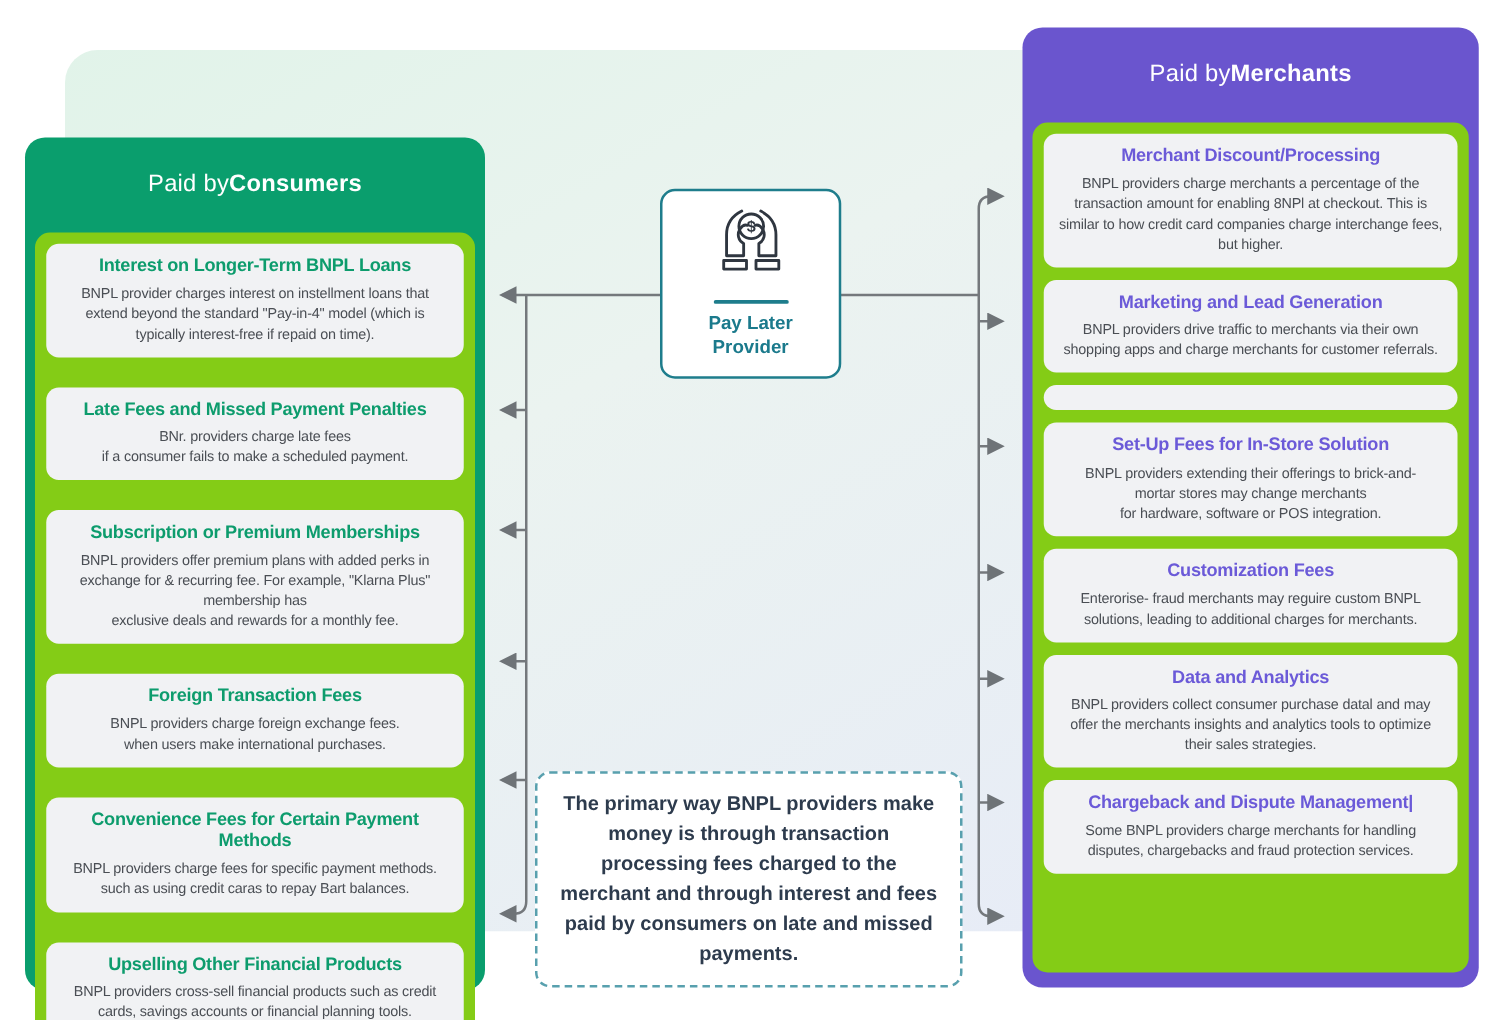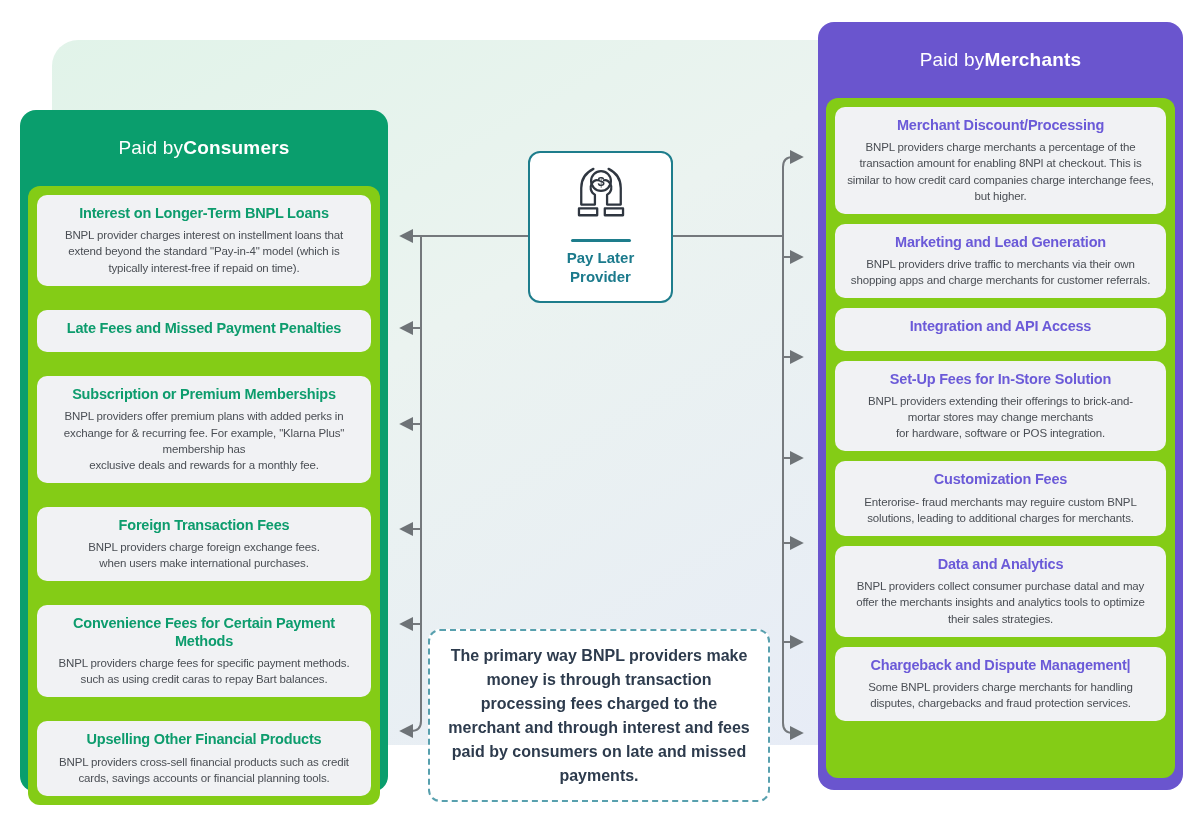--- a/index.html
+++ b/index.html
@@ -54,21 +54,21 @@
   .center-node .divider{width:60px;height:3px;background:#1e7d8c;border-radius:2px;margin:6px 0 7px;}
   .center-node .label{
     font-size:15px;font-weight:700;color:#1b7a8c;text-align:center;line-height:1.25;
     white-space:pre-line;
   }
 
   
   .note{
     position:absolute;left:428px;top:617px;width:342px;height:173px;box-sizing:border-box;
     background:#ffffff;border:2px dashed #58a0ae;border-radius:12px;
-    display:flex;align-items:center;justify-content:flex-start;padding:10px 18px;margin-top:12px;
+    display:flex;align-items:center;justify-content:flex-start;padding:10px 18px;
   }
   .note p{
     margin:0;text-align:center;font-size:16px;font-weight:700;color:#2d3b4d;line-height:1.5;
   }
 </style>
 </head>
 <body>
 
 <div class="stage">
 
@@ -105,20 +105,22 @@
       <span>Paid by</span>
       <span class="bold">Consumers</span>
     </div>
     <div class="panel-inner">
       <article class="card">
         <h3>Interest on Longer-Term BNPL Loans</h3>
         <p>BNPL provider charges interest on instellment loans that extend beyond the standard "Pay-in-4" model (which is typically interest-free if repaid on time).</p>
       </article>
       <article class="card">
         <h3>Late Fees and Missed Payment Penalties</h3>
+        <p>BNr. providers charge late fees
+if a consumer fails to make a scheduled payment.</p>
       </article>
       <article class="card">
         <h3>Subscription or Premium Memberships</h3>
         <p>BNPL providers offer premium plans with added perks in exchange for &amp; recurring fee. For example, "Klarna Plus" membership has
 exclusive deals and rewards for a monthly fee.</p>
       </article>
       <article class="card">
         <h3>Foreign Transaction Fees</h3>
         <p>BNPL providers charge foreign exchange fees.
 when users make international purchases.</p>
@@ -142,21 +144,20 @@
     <div class="panel-inner">
       <article class="card">
         <h3>Merchant Discount/Processing</h3>
         <p>BNPL providers charge merchants a percentage of the transaction amount for enabling 8NPl at checkout. This is similar to how credit card companies charge interchange fees, but higher.</p>
       </article>
       <article class="card">
         <h3>Marketing and Lead Generation</h3>
         <p>BNPL providers drive traffic to merchants via their own shopping apps and charge merchants for customer referrals.</p>
       </article>
       <article class="card">
-        <h3>Integration and API Access</h3>
       </article>
       <article class="card">
         <h3>Set-Up Fees for In-Store Solution</h3>
         <p>BNPL providers extending their offerings to brick-and-
 mortar stores may change merchants
 for hardware, software or POS integration.</p>
       </article>
       <article class="card">
         <h3>Customization Fees</h3>
         <p>Enterorise- fraud merchants may reguire custom BNPL solutions, leading to additional charges for merchants.</p>

